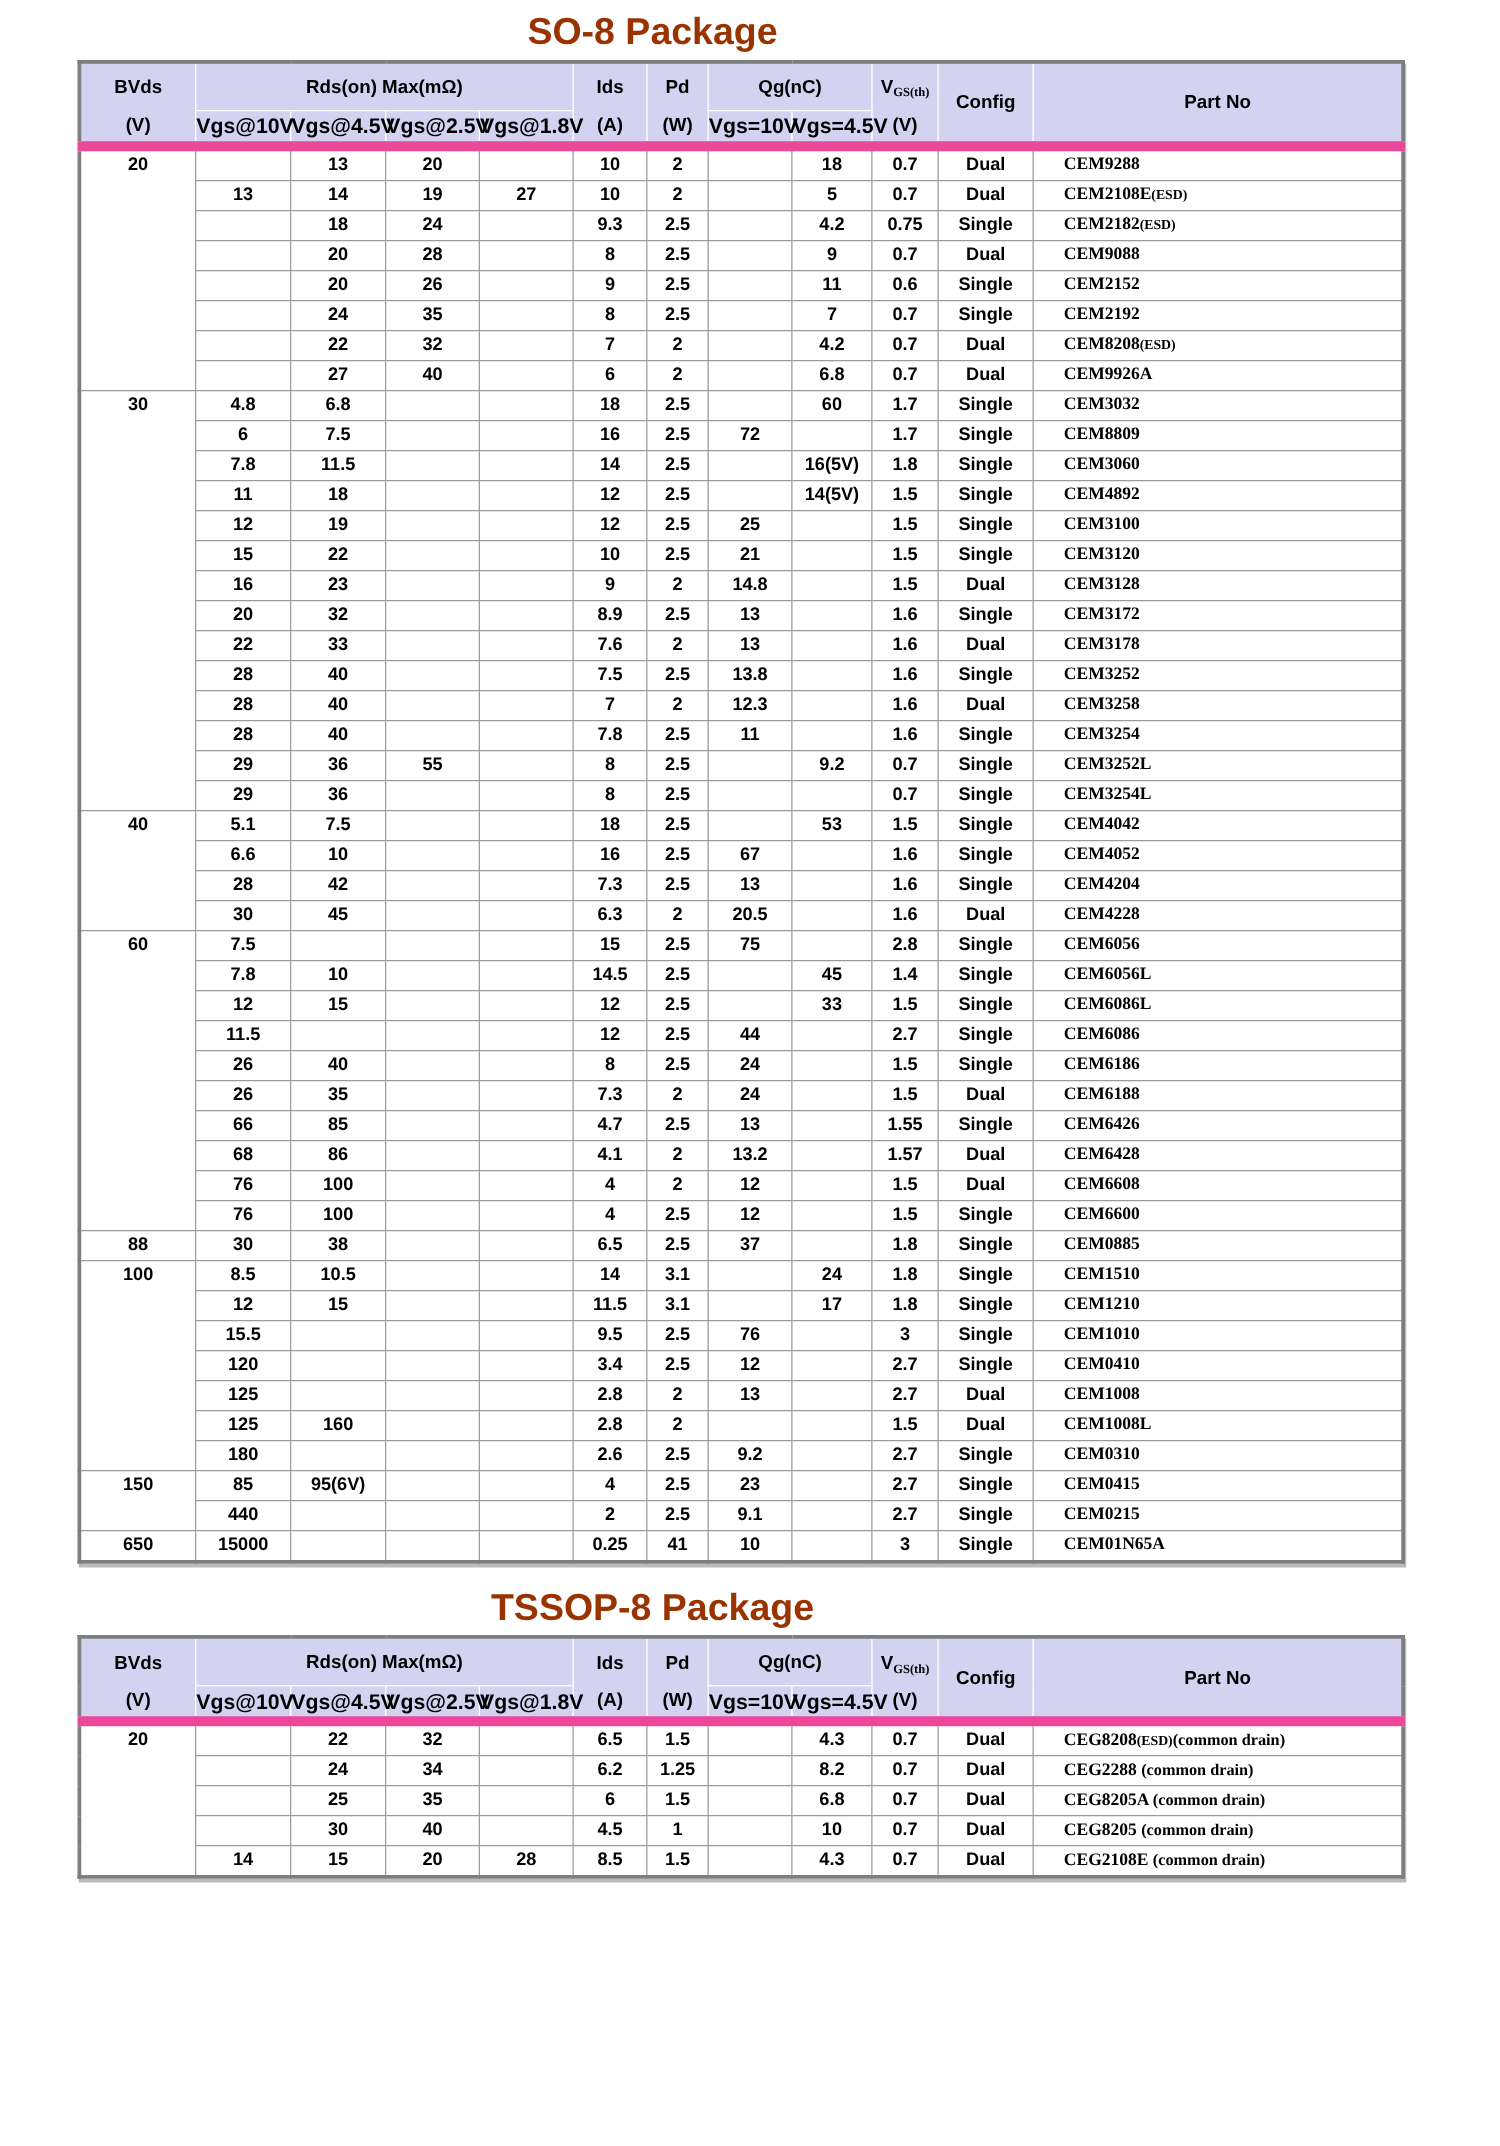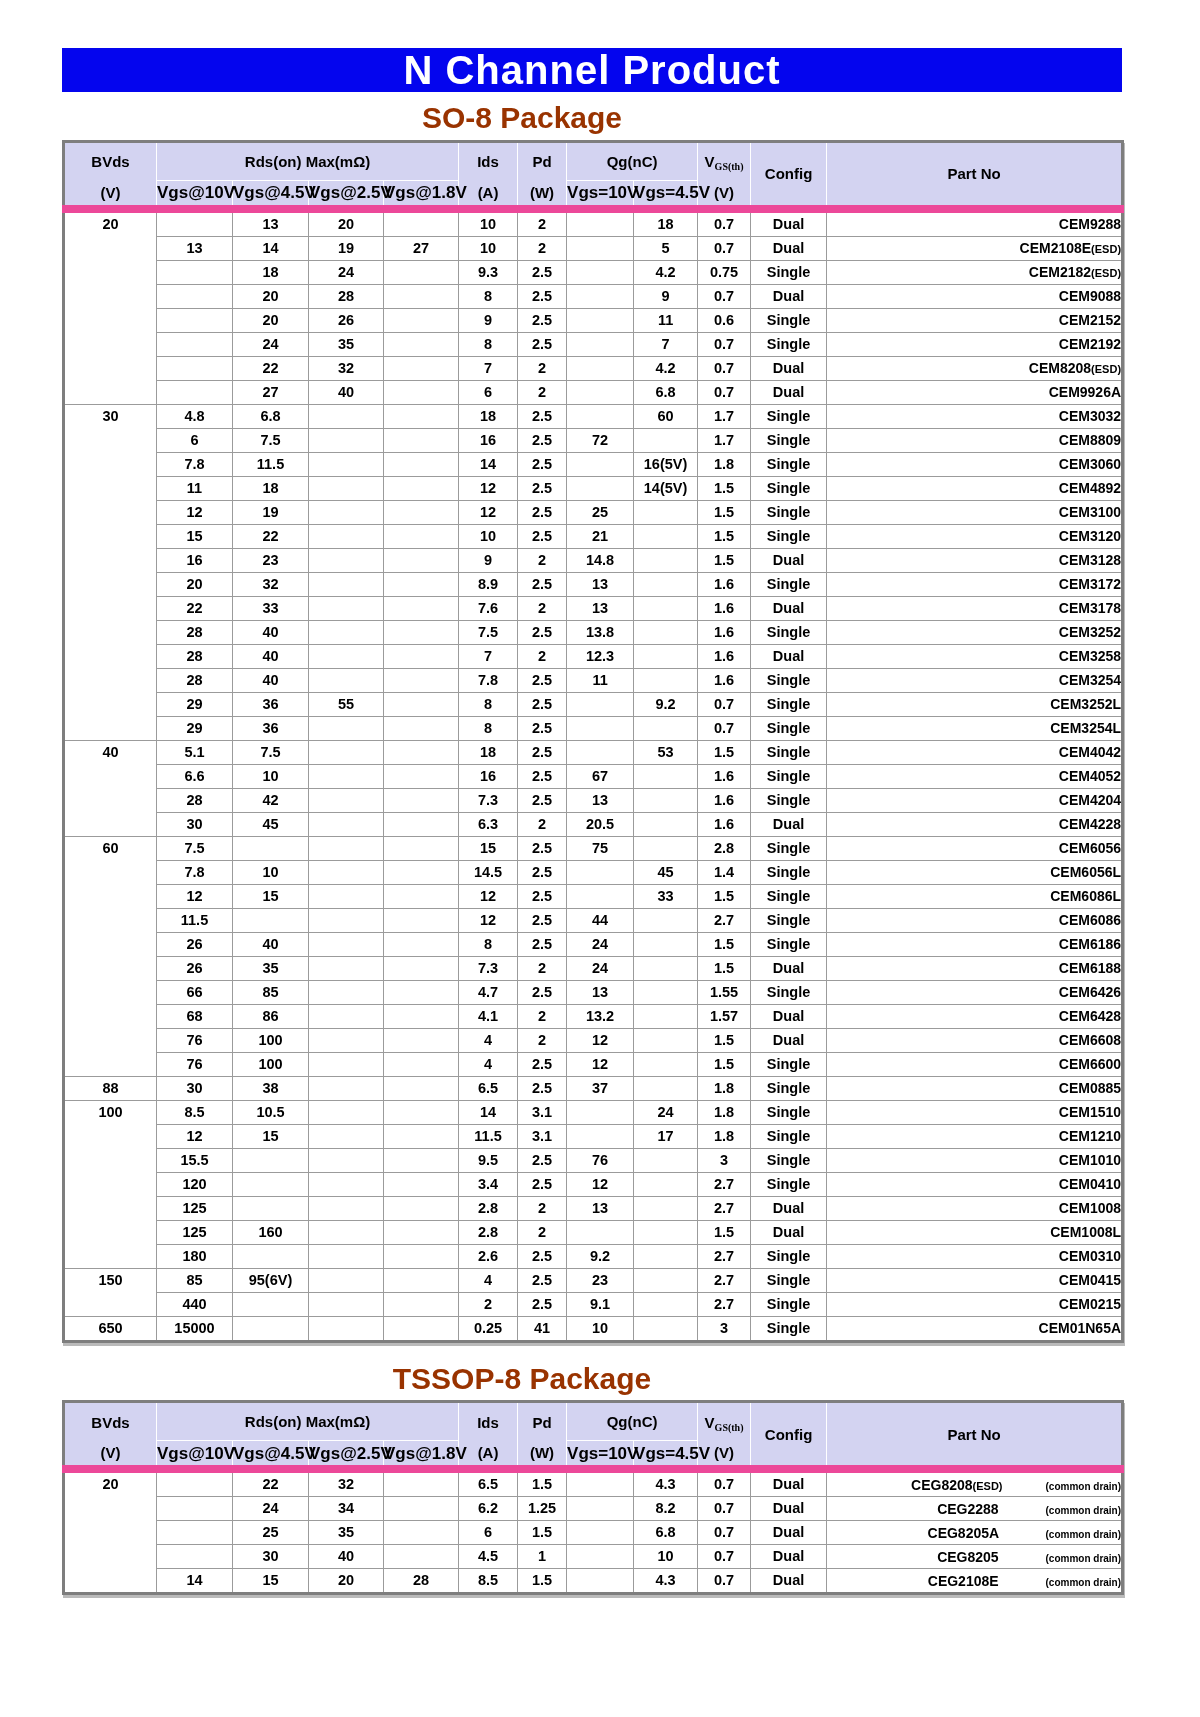--- a/index.html
+++ b/index.html
@@ -23,36 +23,33 @@
   table.spec thead{border-bottom:8px solid #ec4899;text-align:center;}
   table.spec th .l1{height:37px;display:flex;align-items:center;justify-content:center;}
   table.spec th .l2{height:24px;display:flex;align-items:center;justify-content:center;}
   table.spec th.sub{height:24px;font-size:17px;}
   table.spec th.grp{height:37px;}
   table.spec th sub{font-size:10px;vertical-align:-3px;line-height:0;font-family:Liberation Serif, serif;}
   table.spec td{border:1px solid #9b9b9b;height:23px;padding:0;text-align:center;
                 font-size:14.5px;line-height:1;vertical-align:middle;}
   table.spec td.bvds{vertical-align:top;}
   table.spec td.bvds div{height:23px;display:flex;align-items:center;justify-content:center;}
-  table.spec td.part{text-align:right;padding-left:24px;font-size:14px;white-space:nowrap;}
+  table.spec td.part{text-align:left;padding-left:24px;font-size:14px;white-space:nowrap;font-family:Liberation Serif, serif;}
   table.spec td.part .ps{font-size:11px;}
-  table.spec td.part .pm{font-size:10px;padding-left:43px;}
+  table.spec td.part .pm{font-size:13px;}
   .tssop-gap{margin-top:20px;}
 
   .footnote{margin:30px 0 0 68px;font-size:17px;}
   .footnote .ast{color:#cc1111;font-size:13px;position:relative;top:2px;margin-right:1px;}
 </style>
 </head>
 <body>
 
 <div class="page">
 
-  <div class="banner">
-    <span>N Channel Product</span>
-  </div>
 
 
   <div id="sections">
       <div class="section-title">SO-8 Package</div>
       <table class="spec">
         <colgroup>
           <col style="width: 93px;">
           <col style="width: 76px;">
           <col style="width: 76px;">
           <col style="width: 75px;">

